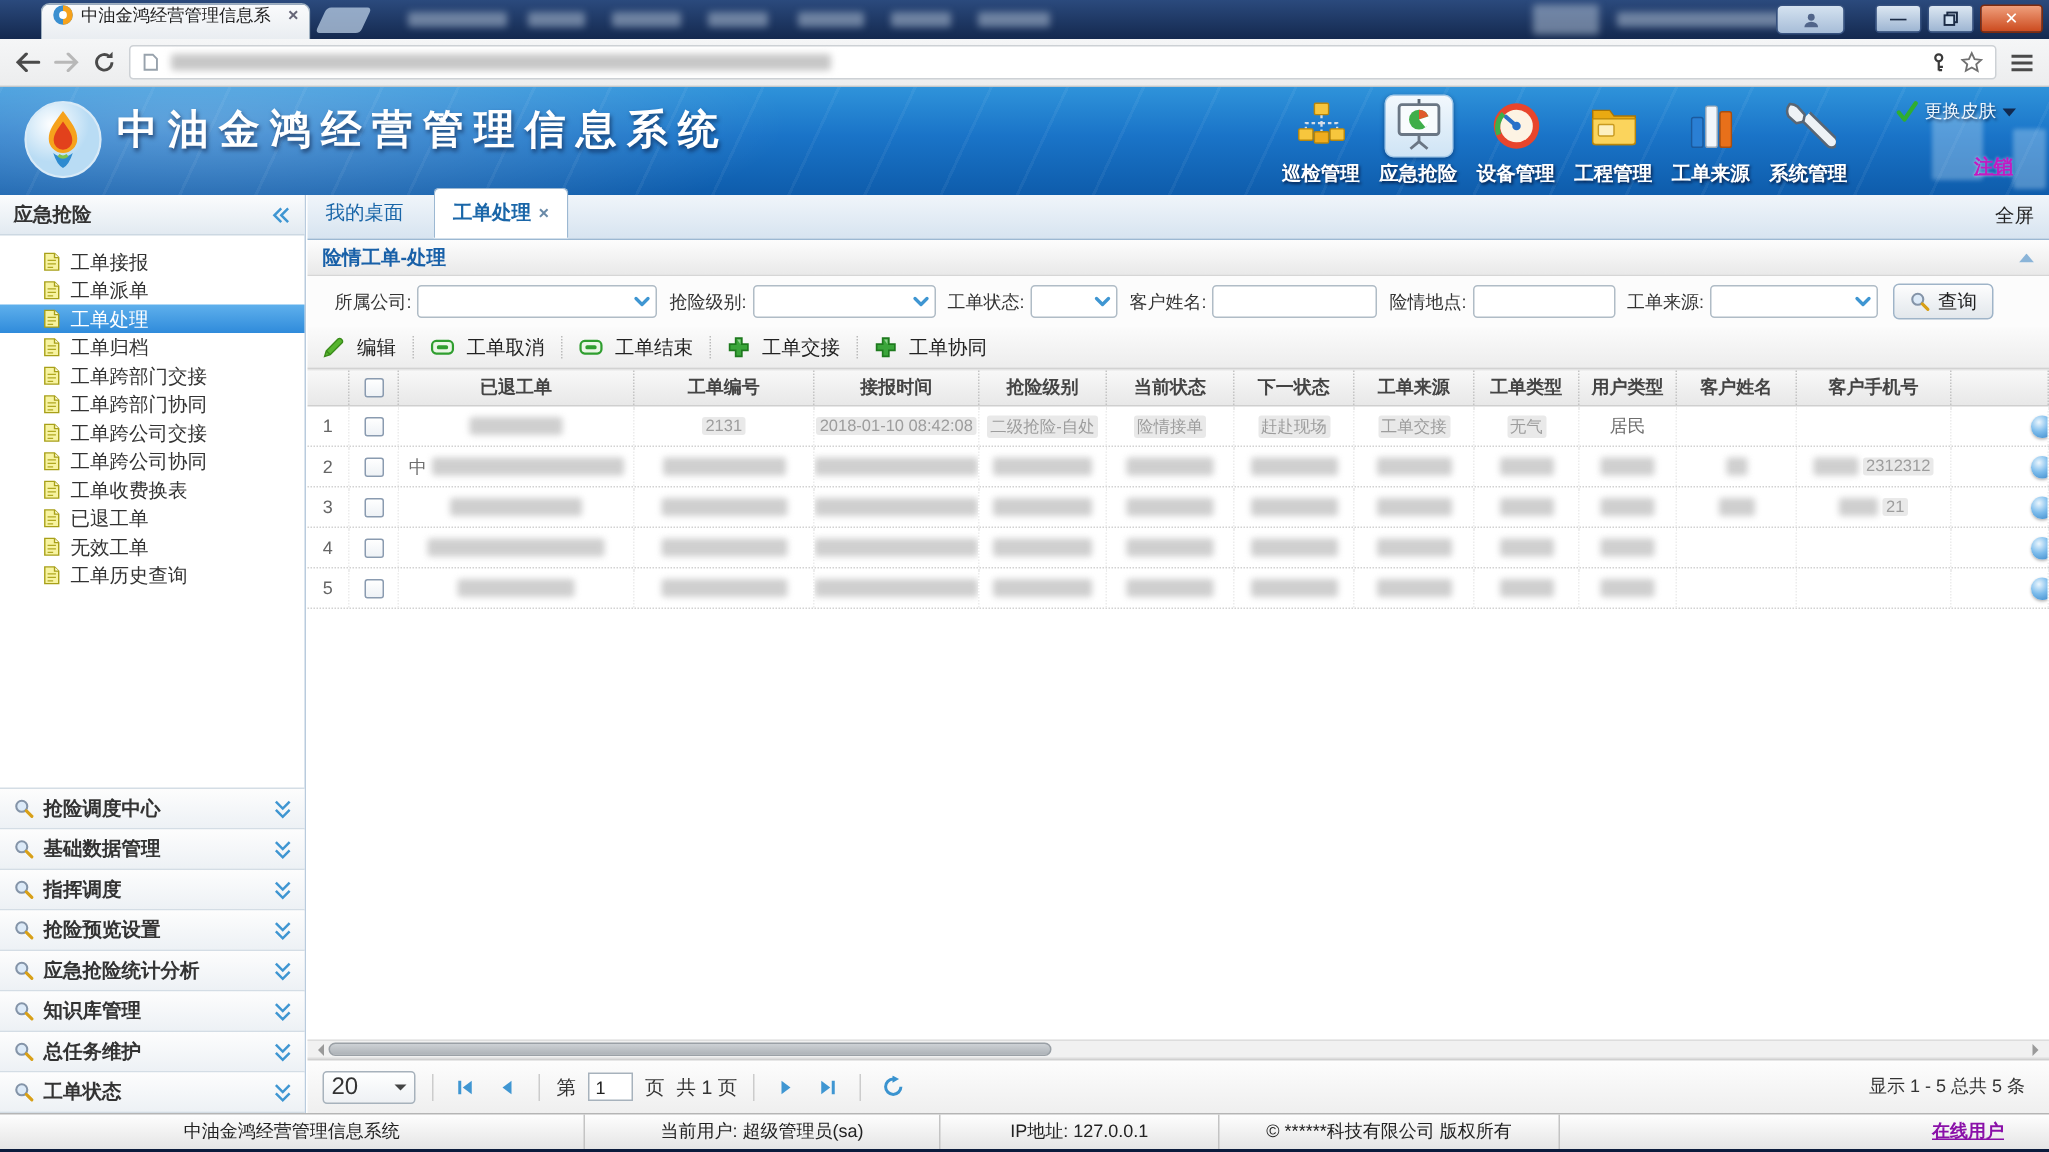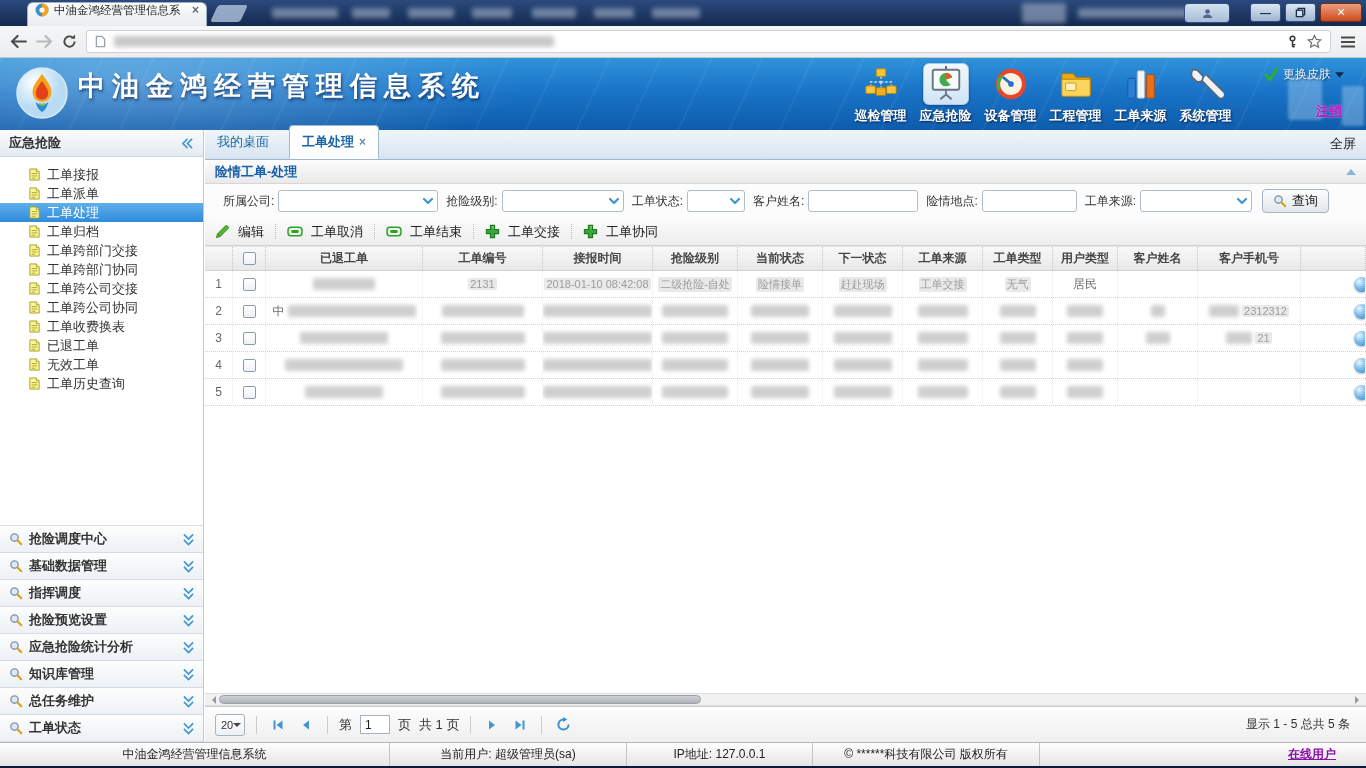--- a/index.html
+++ b/index.html
@@ -85,21 +85,21 @@
 .checkbox{width:13px;height:13px;border:1px solid #8a9bb0;border-radius:2px;background:linear-gradient(#fff,#eef2f6)}
 .sphere{width:15px;height:15px;border-radius:50%;background:radial-gradient(circle at 35% 30%,#eaf6fe,#7cbcec 45%,#3180c4);box-shadow:0 1px 2px rgba(0,0,0,.3);margin-right:-4px}
 .grow .actioncell{justify-content:flex-end}
 
 #hscroll{position:absolute;left:0;top:563px;width:100%;height:13px;background:#f1f1f1;border-top:1px solid #ddd;border-bottom:1px solid #ddd;display:flex;align-items:center}
 .scr-arrow{width:0;height:0;border:4px solid transparent;margin:0 3px}
 .scr-arrow.l{border-right-color:#9a9a9a}
 .scr-arrow.r{border-left-color:#9a9a9a;margin-left:auto}
 .scr-thumb{width:482px;height:9px;background:linear-gradient(#cdd1d5,#aeb3b8);border:1px solid #9aa0a6;border-radius:5px}
 #pagebar{position:absolute;left:0;top:576px;width:100%;height:36px;background:linear-gradient(#fdfdfd,#efefef);border-top:1px solid #d0d0d0;display:flex;align-items:center;padding:0 10px;gap:8px;font-size:13px;color:#333}
-.psel{width:30px;height:22px;border:1px solid #a7b2bc;border-radius:3px;background:linear-gradient(#fff,#eef1f4);display:flex;align-items:center;justify-content:space-between;padding:0 5px;font-size:11px}
+.psel{width:62px;height:22px;border:1px solid #a7b2bc;border-radius:3px;background:linear-gradient(#fff,#eef1f4);display:flex;align-items:center;justify-content:space-between;padding:0 5px;font-size:16px}
 .psel .car{width:0;height:0;border:4px solid transparent;border-top-color:#444;margin-top:4px}
 .psep{width:0;height:18px;border-left:1px solid #ccc;margin:0 3px}
 .pbtn{width:20px;height:20px;display:flex;align-items:center;justify-content:center;cursor:pointer}
 .pginput{width:30px;height:19px;border:1px solid #a7b2bc;background:#fff;text-align:left;padding-left:4px;font-size:12px;color:#222;display:flex;align-items:center}
 .psummary{margin-left:auto;margin-right:6px;font-size:12px;color:#333}
 
 #statusbar{position:absolute;left:0;top:742px;width:100%;height:24px;background:linear-gradient(#fefefe,#e5e5e5);border-top:1px solid #b5b5b5;display:flex;align-items:stretch;font-size:12px;color:#222}
 .sbcell{display:flex;align-items:center;justify-content:center;border-right:1px solid #c4c4c4;white-space:nowrap}
 .sbc0{width:390px}.sbc1{width:237px}.sbc2{width:186px}.sbc3{width:227px}
 .sbonline{flex:1;display:flex;align-items:center;justify-content:flex-end;padding-right:30px}

